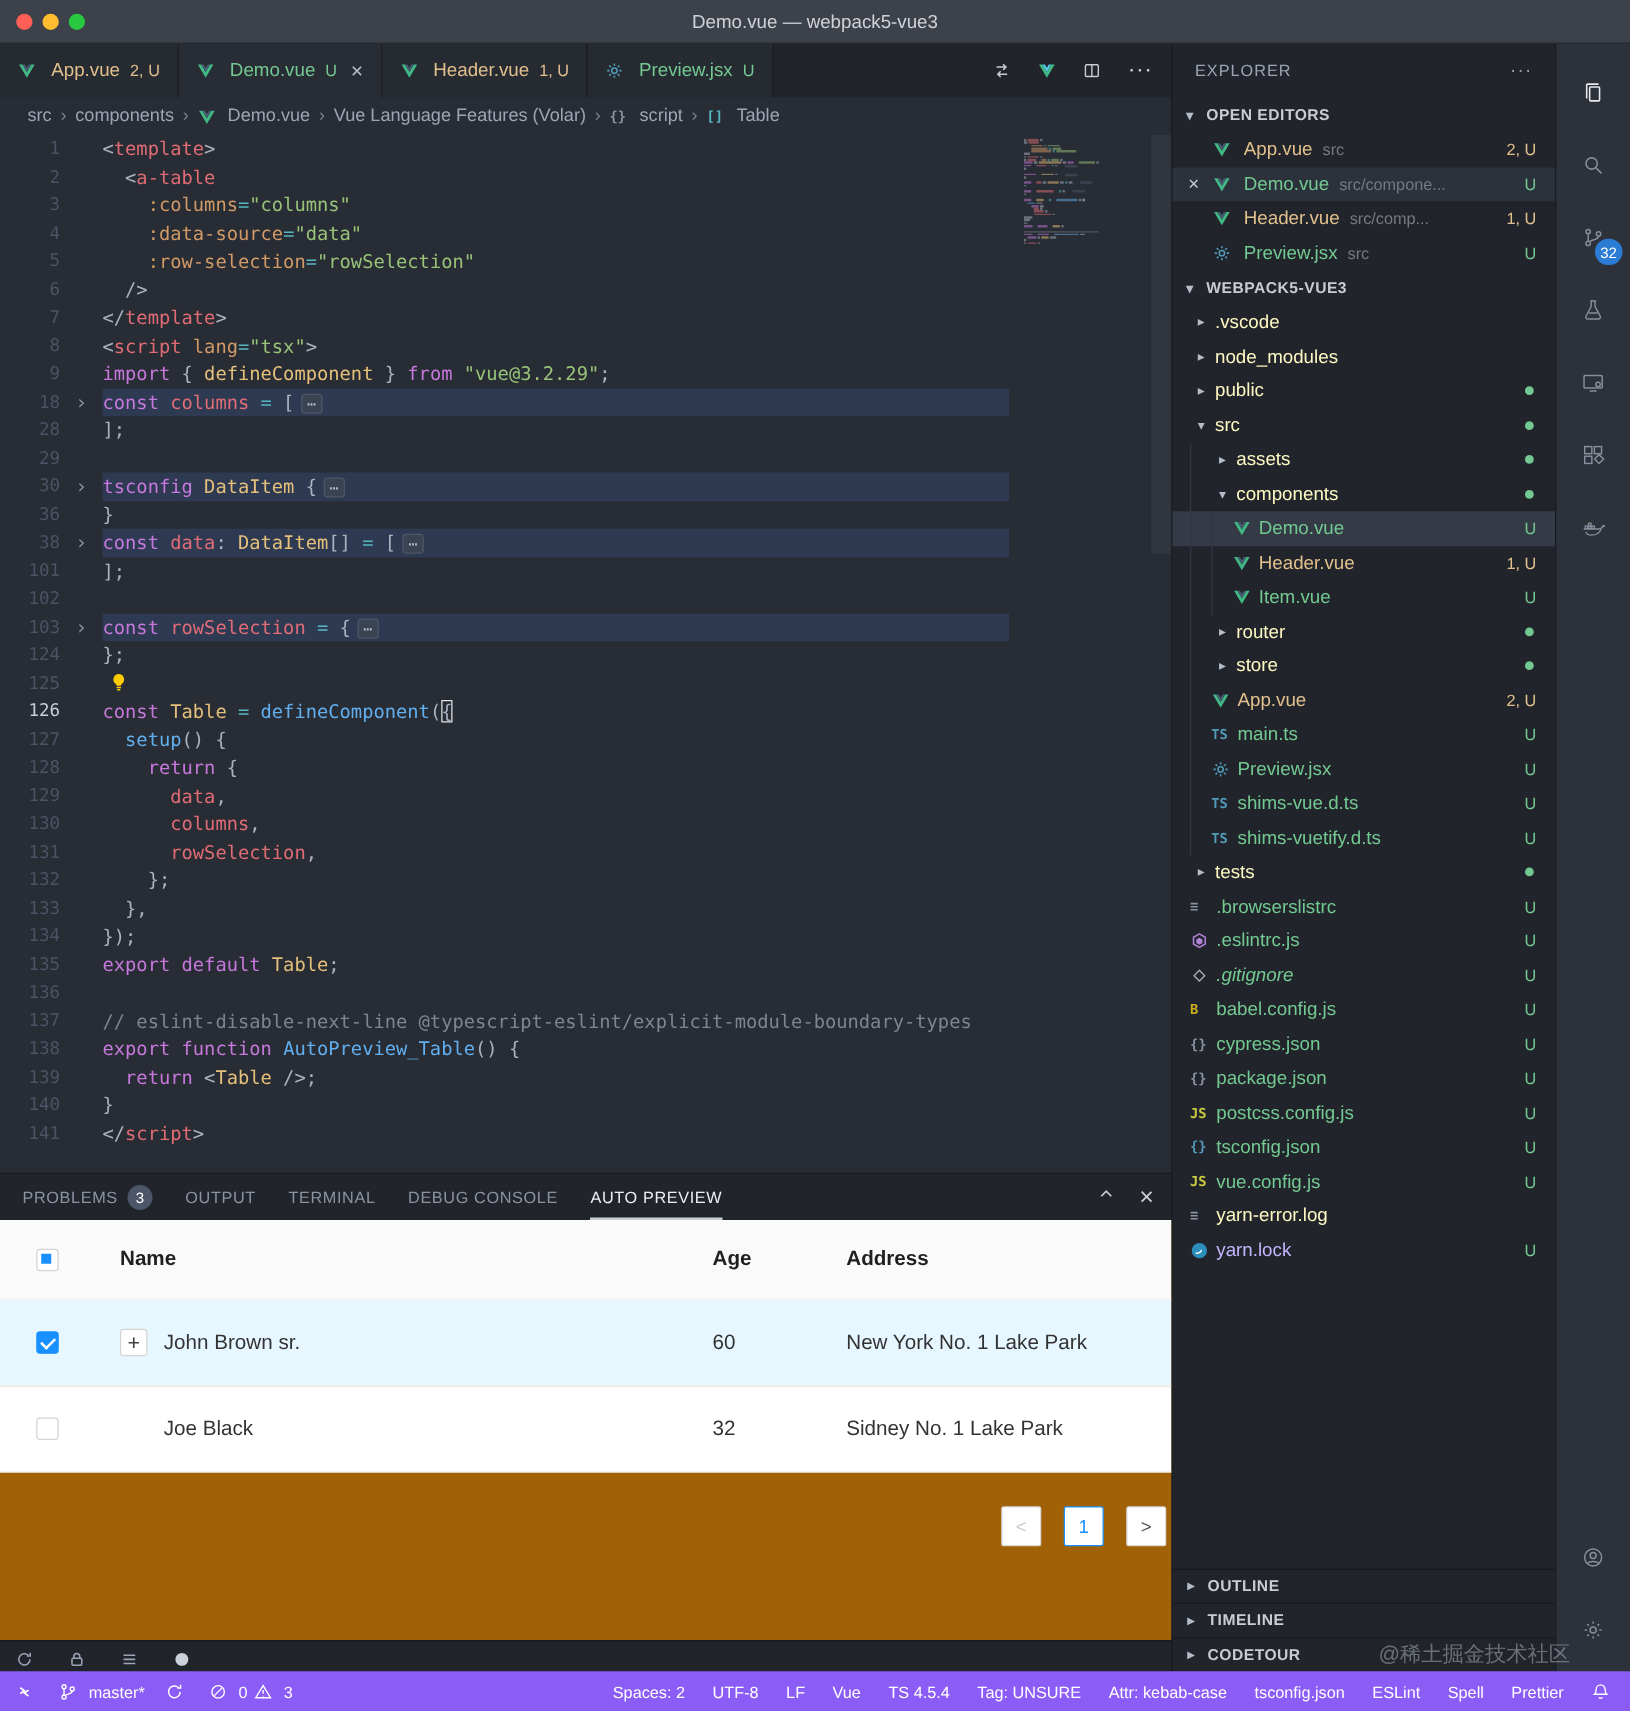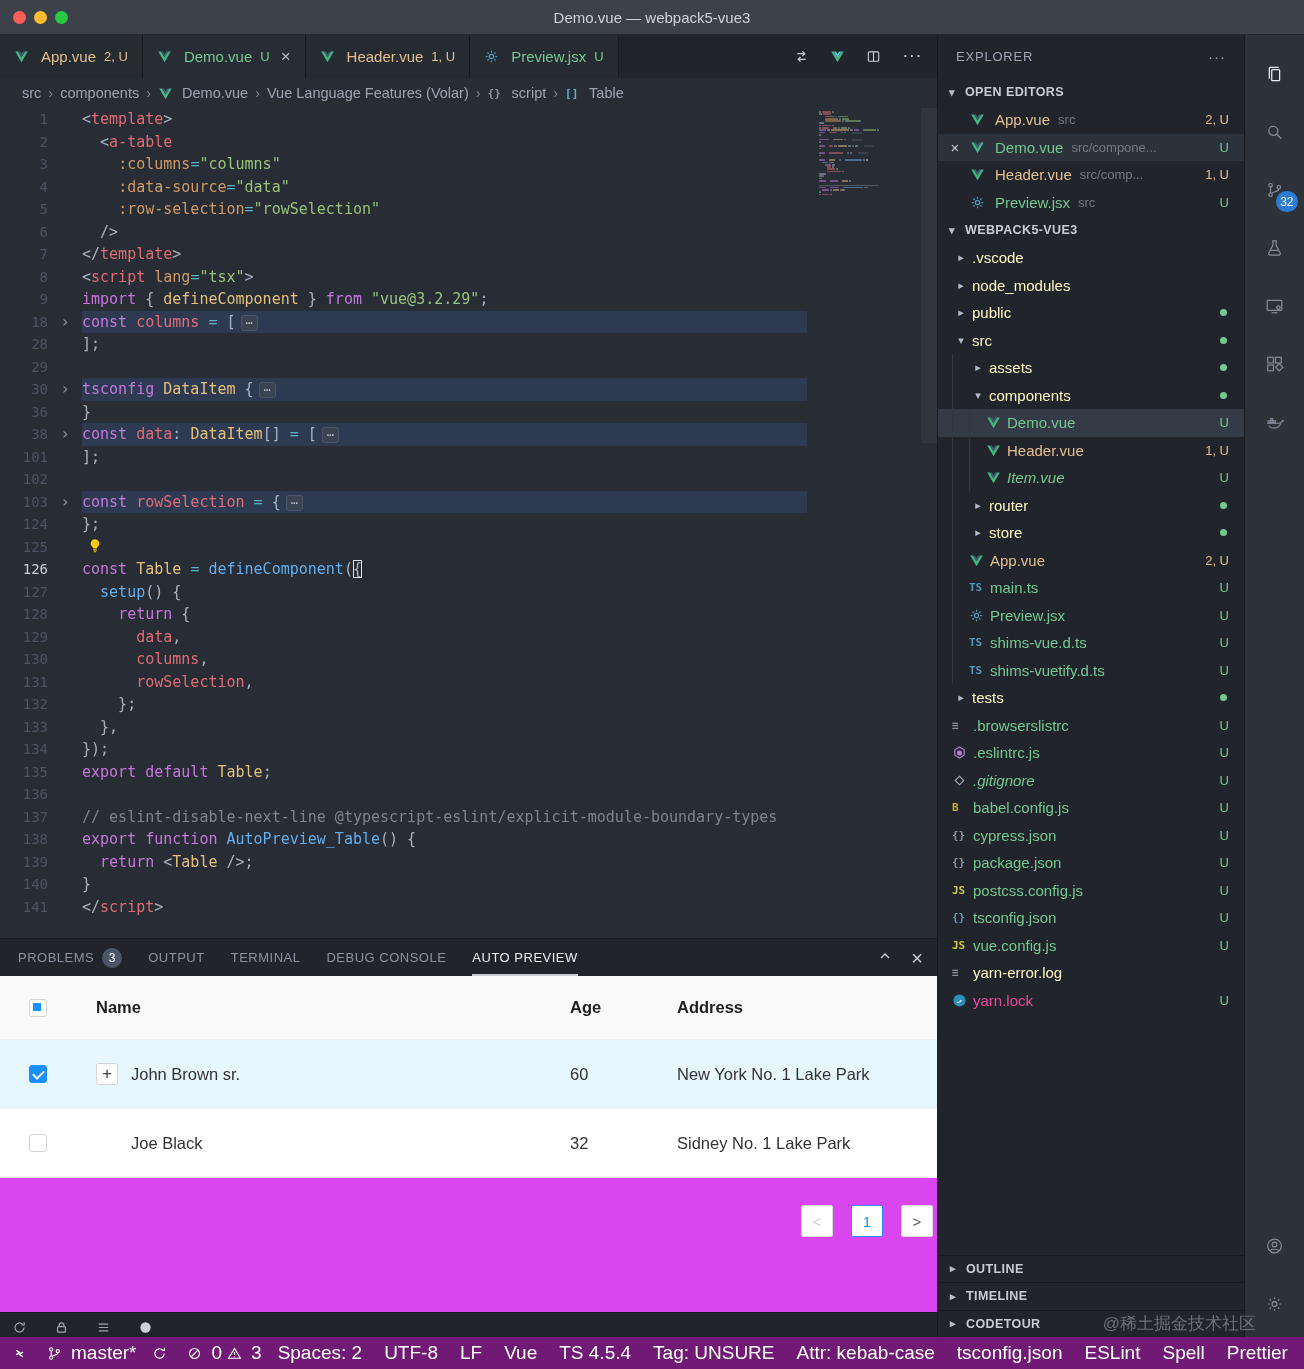--- a/index.html
+++ b/index.html
@@ -47,21 +47,21 @@
 .vscroll{position:absolute;top:0;right:0;width:16px;height:335px;background:rgba(171,178,191,.07)}
 
 .panelbar{height:38px;flex:none;background:#21252b;display:flex;align-items:stretch;gap:26px;padding-left:18px;border-top:1px solid #181a1f}
 .ptab{display:flex;align-items:center;gap:8px;color:#8b93a1;font-size:13px;letter-spacing:.5px}
 .ptab.active{color:#eceff4;box-shadow:inset 0 -2px 0 #c8ccd4}
 .pbadge{width:20px;height:20px;border-radius:50%;background:#4d5668;color:#fff;font-size:12px;display:flex;align-items:center;justify-content:center}
 .pactions{margin-left:auto;display:flex;align-items:center;gap:18px;padding-right:14px;color:#c8ccd4}
 .pactions svg{width:16px;height:16px}
 .pact-close{font-size:20px;line-height:1}
 
-.preview{height:336px;flex:none;background:#d946ef;position:relative;color:#333}
+.preview{height:336px;flex:none;background:#a16207;position:relative;color:#333}
 .trow2{display:grid;grid-template-columns:75px 495px 107px 1fr;align-items:center}
 .thead{height:64px;background:#fafafa;border-bottom:1px solid #f0f0f0;font-weight:700;color:#1f1f1f;font-size:16.5px}
 .tr{height:69px;border-bottom:1px solid #f0f0f0;font-size:16.5px;background:#fff}
 .tr.rowsel{background:#e6f7ff}
 .cellcheck{display:flex;justify-content:center}
 .name-h,.namecell{padding-left:21px}
 .namecell{display:flex;align-items:center;gap:13px}
 .cb{width:18px;height:18px;border:1.5px solid #d4d4d4;border-radius:3px;background:#fff;position:relative;display:inline-block}
 .cb.on{background:#1890ff;border-color:#1890ff}
 .cb.on::after{content:"";position:absolute;left:5px;top:1.5px;width:5px;height:9px;border:solid #fff;border-width:0 2px 2px 0;transform:rotate(45deg)}
@@ -99,21 +99,21 @@
 .sb-spacer{flex:1}
 .sb-bottom{height:27.5px;flex:none;border-top:1px solid #181a1f;display:flex;align-items:center;gap:4px;padding-left:6px;font-size:12.5px;font-weight:700;color:#c8ccd4;letter-spacing:.4px}
 
 .activitybar{width:60px;flex:none;background:#2c313a;border-left:1px solid #181a1f;display:flex;flex-direction:column;align-items:center;padding-top:10px}
 .acell{width:60px;height:58px;display:flex;align-items:center;justify-content:center;position:relative;color:#868e9c}
 .acell.active{color:#e6e9ee}
 .acell svg{width:26px;height:26px}
 .abadge{position:absolute;right:7px;bottom:7px;min-width:21px;height:21px;border-radius:11px;background:#2a7cd4;color:#fff;font-size:12px;display:flex;align-items:center;justify-content:center;padding:0 4px}
 .abottom{margin-top:auto;display:flex;flex-direction:column;align-items:center;padding-bottom:4px}
 
-.statusbar{height:28px;flex:none;background:#701a75;display:flex;align-items:center;color:#fff;font-size:19px;padding:16px 12px;gap:16px}
+.statusbar{height:28px;flex:none;background:#8b5cf6;display:flex;align-items:center;color:#fff;font-size:13px;padding:16px 12px;gap:16px}
 .sb-item{display:flex;align-items:center;gap:5px;white-space:nowrap}
 .sb-item svg{width:15px;height:15px}
 .sb-right{margin-left:auto;display:flex;align-items:flex-start;gap:22px}
 .watermark{position:absolute;right:48px;bottom:34px;color:#9aa0aa;opacity:.6;font-size:17px;z-index:5}
 </style>
 </head>
 <body>
 
 <div class="window">
   <div class="titlebar">
@@ -679,21 +679,21 @@
           </div>
           <div class="trow">
             <span class="guide"></span>
             <span class="guide"></span>
             <span class="fic">
               <svg viewBox="0 0 24 24">
                 <path fill="#41b883" d="M2 4h4.4L12 13.6 17.6 4H22L12 21z"></path>
                 <path fill="#455a71" d="M6.4 4h3.1L12 8.4 14.5 4h3.1L12 13.6z"></path>
               </svg>
             </span>
-            <span class="tname lab-new new" style="color: rgb(115, 201, 145); font-style: italic;">Item.vue</span>
+            <span class="tname lab-new new" style="color: rgb(115, 201, 145);">Item.vue</span>
             <span class="tbdg new">U</span>
           </div>
           <div class="trow">
             <span class="guide"></span>
             <span class="chev">▸</span>
             <span class="tname lab-def">router</span>
             <span class="gdot"></span>
           </div>
           <div class="trow">
             <span class="guide"></span>
@@ -804,21 +804,21 @@
             <span class="fic ftxt" style="color: rgb(139, 147, 161);">≡</span>
             <span class="tname lab-def def">yarn-error.log</span>
           </div>
           <div class="trow">
             <span class="fic">
               <svg viewBox="0 0 16 16">
                 <circle cx="8" cy="8" r="6.5" fill="#2c8ebb"></circle>
                 <path d="M5 10c2 .5 4-.5 5-2.5" stroke="#fff" stroke-width="1.2" fill="none"></path>
               </svg>
             </span>
-            <span class="tname lab-new new" style="color: #ec4899; text-align: right;">yarn.lock</span>
+            <span class="tname lab-new new" style="color: #c4b5fd; text-align: right;">yarn.lock</span>
             <span class="tbdg new">U</span>
           </div>
         </div>
       <div class="sb-spacer"></div>
       <div id="sb-bottom">
           <div class="sb-bottom">
             <span class="chev">▸</span>
             <span>OUTLINE</span>
           </div>
           <div class="sb-bottom">

